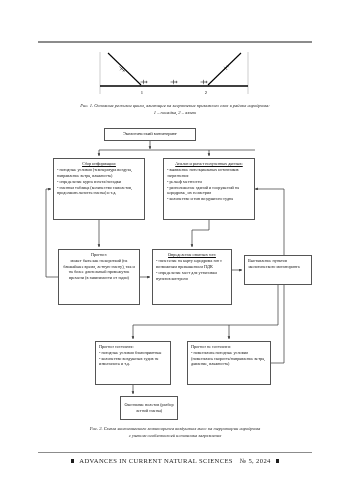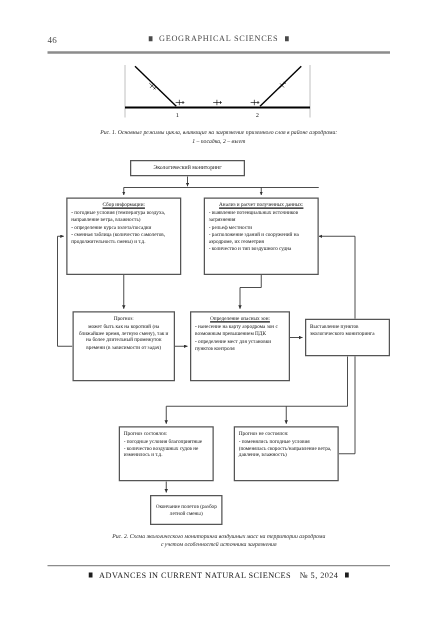--- a/index.html
+++ b/index.html
@@ -200,26 +200,20 @@
     white-space: nowrap;
   }
   .footer .sq { background: #1d1d1d; }
   .footer .issue { margin-left: 7px; }
 </style>
 </head>
 <body>
 
 <div class="page">
 
-  <div class="running-head">
-    <span class="folio">46</span>
-    <div class="head-center">
-      <span class="sq"></span><span>GEOGRAPHICAL SCIENCES</span><span class="sq"></span>
-    </div>
-  </div>
   <div class="rule-top"></div>
 
   <div class="fig1">
     <svg width="274" height="53" viewBox="0 0 274 53" xmlns="http://www.w3.org/2000/svg">
 
       <line x1="62" y1="4" x2="62" y2="46" stroke="#9a9a9a" stroke-width="0.5"></line>
       <line x1="210" y1="4" x2="210" y2="46" stroke="#9a9a9a" stroke-width="0.5"></line>
 
       <line x1="62" y1="38" x2="210" y2="38" stroke="#000" stroke-width="1.6"></line>
 

